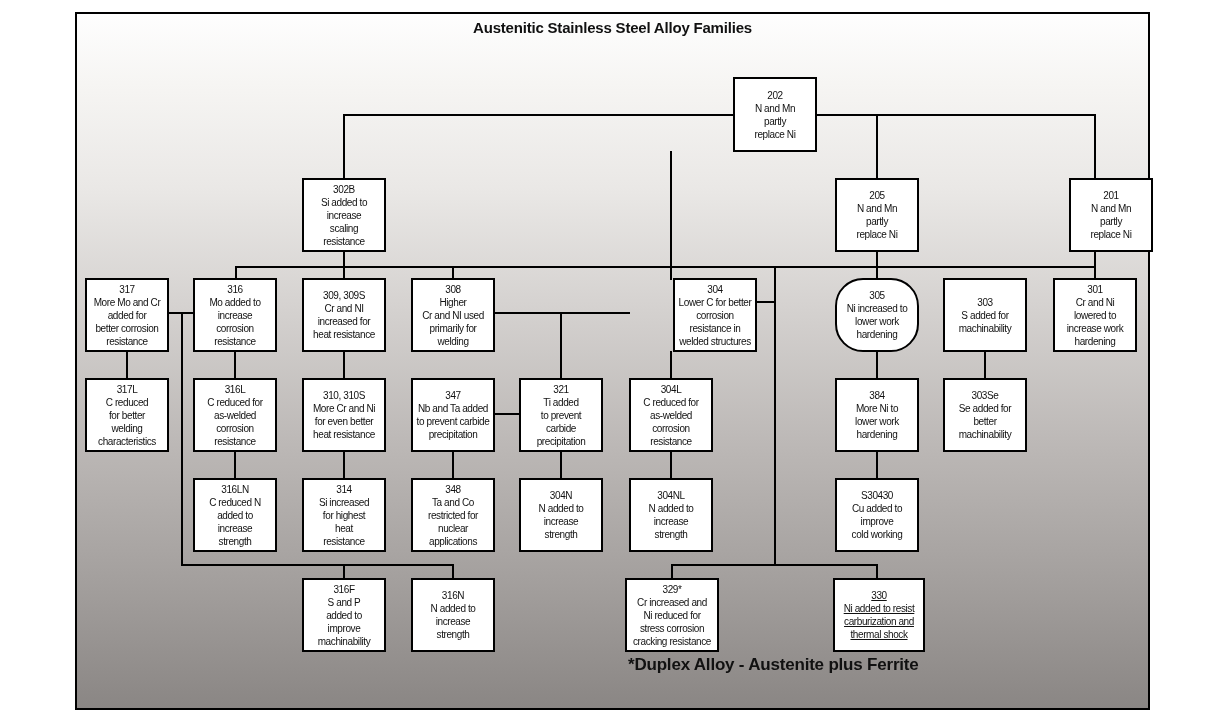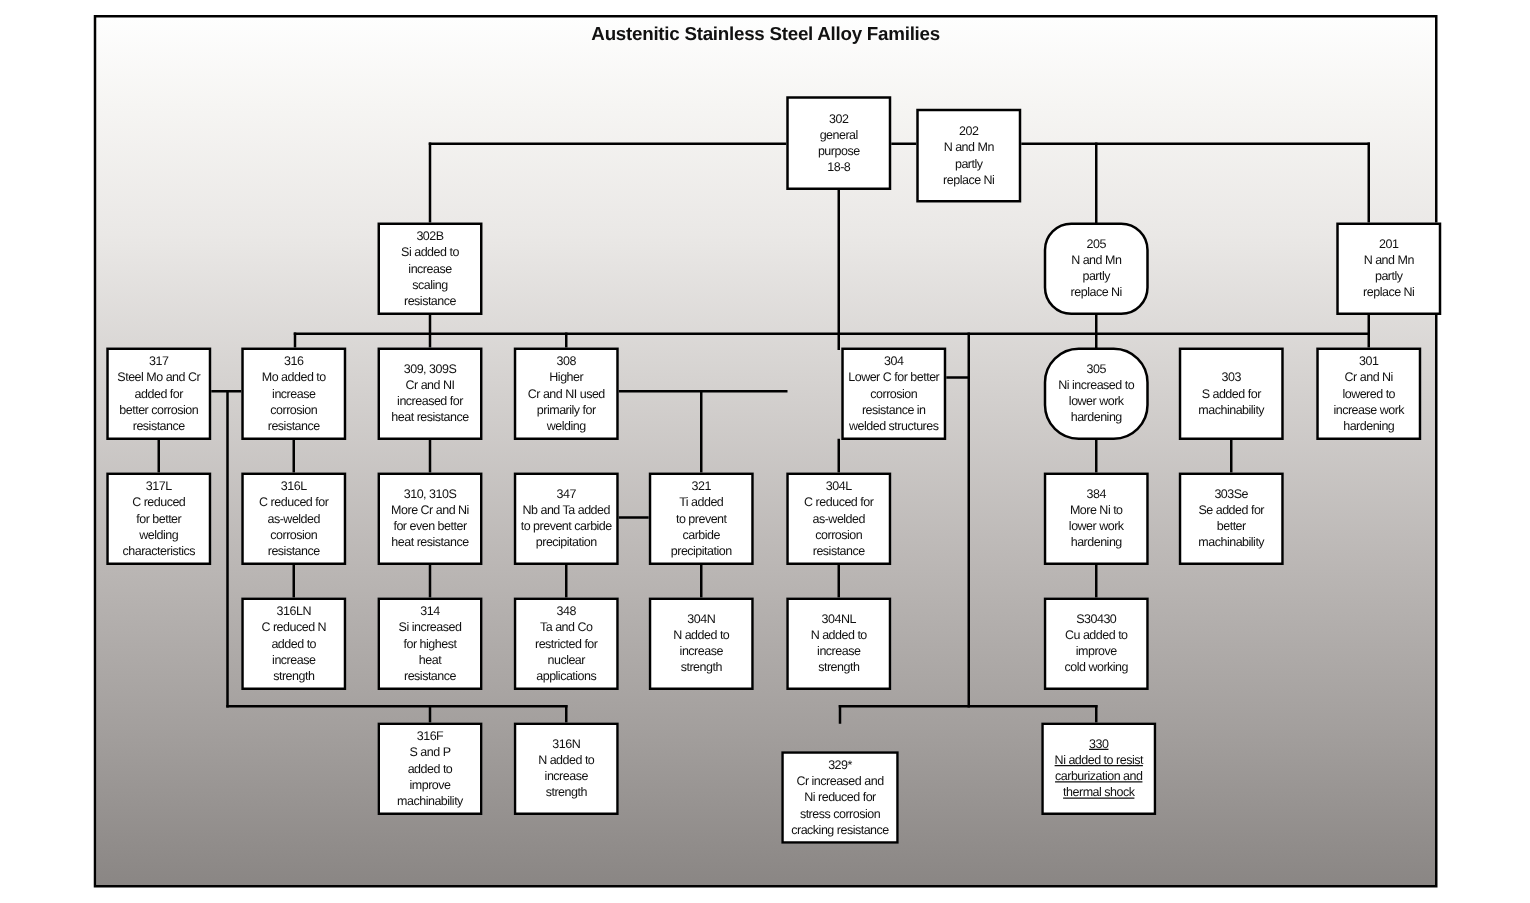--- a/index.html
+++ b/index.html
@@ -54,54 +54,48 @@
   <div class="vl" style="left:452px;top:451px;height:28px;"></div>
   <div class="vl" style="left:560px;top:451px;height:28px;"></div>
   <div class="vl" style="left:670px;top:451px;height:28px;"></div>
   <div class="vl" style="left:876px;top:451px;height:28px;"></div>
   <div class="vl" style="left:181px;top:312px;height:254px;"></div>
   <div class="vl" style="left:343px;top:564px;height:15px;"></div>
   <div class="vl" style="left:452px;top:564px;height:15px;"></div>
   <div class="vl" style="left:671px;top:564px;height:15px;"></div>
   <div class="vl" style="left:876px;top:564px;height:15px;"></div>
 
-  <div class="box" style="left:629px;top:77px;height:75px;">
-    <div class="code">302</div>
-    <div class="desc">general
-purpose
-18-8</div>
-  </div>
-  <div class="box" style="left:733px;top:87px;height:75px;">
+  <div class="box" style="left:733px;top:77px;height:75px;">
     <div class="code">202</div>
     <div class="desc">N and Mn
 partly
 replace Ni</div>
   </div>
   <div class="box" style="left:302px;top:178px;">
     <div class="code">302B</div>
     <div class="desc">Si added to
 increase
 scaling
 resistance</div>
   </div>
-  <div class="box" style="left:835px;top:178px;border-radius:22px;">
+  <div class="box" style="left:835px;top:178px;">
     <div class="code">205</div>
     <div class="desc">N and Mn
 partly
 replace Ni</div>
   </div>
   <div class="box" style="left:1053px;top:178px;margin-left:16px;">
     <div class="code">201</div>
     <div class="desc">N and Mn
 partly
 replace Ni</div>
   </div>
   <div class="box" style="left:85px;top:278px;">
     <div class="code">317</div>
-    <div class="desc">Steel Mo and Cr
+    <div class="desc">More Mo and Cr
 added for
 better corrosion
 resistance</div>
   </div>
   <div class="box" style="left:193px;top:278px;">
     <div class="code">316</div>
     <div class="desc">Mo added to
 increase
 corrosion
 resistance</div>
@@ -241,27 +235,28 @@
 added to
 improve
 machinability</div>
   </div>
   <div class="box" style="left:411px;top:578px;">
     <div class="code">316N</div>
     <div class="desc">N added to
 increase
 strength</div>
   </div>
-  <div class="box" style="left:625px;top:578px;width:94px;margin-top:23px;">
+  <div class="box" style="left:625px;top:578px;width:94px;">
     <div class="code">329*</div>
     <div class="desc">Cr increased and
 Ni reduced for
 stress corrosion
 cracking resistance</div>
   </div>
   <div class="box" style="left:833px;top:578px;width:92px;text-decoration:underline;">
     <div class="code">330</div>
     <div class="desc">Ni added to resist
 carburization and
 thermal shock</div>
   </div>
 
+  <div class="footnote">*Duplex Alloy - Austenite plus Ferrite</div>
 </div>
 
 </body></html>

